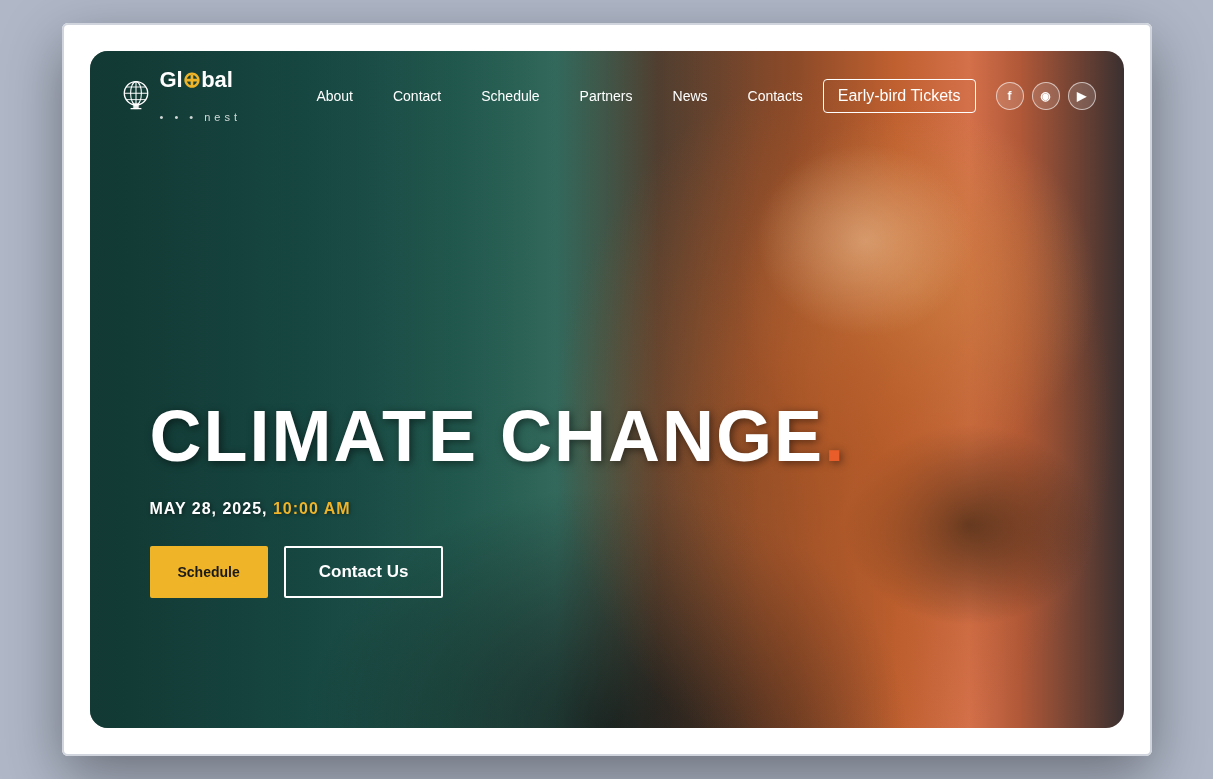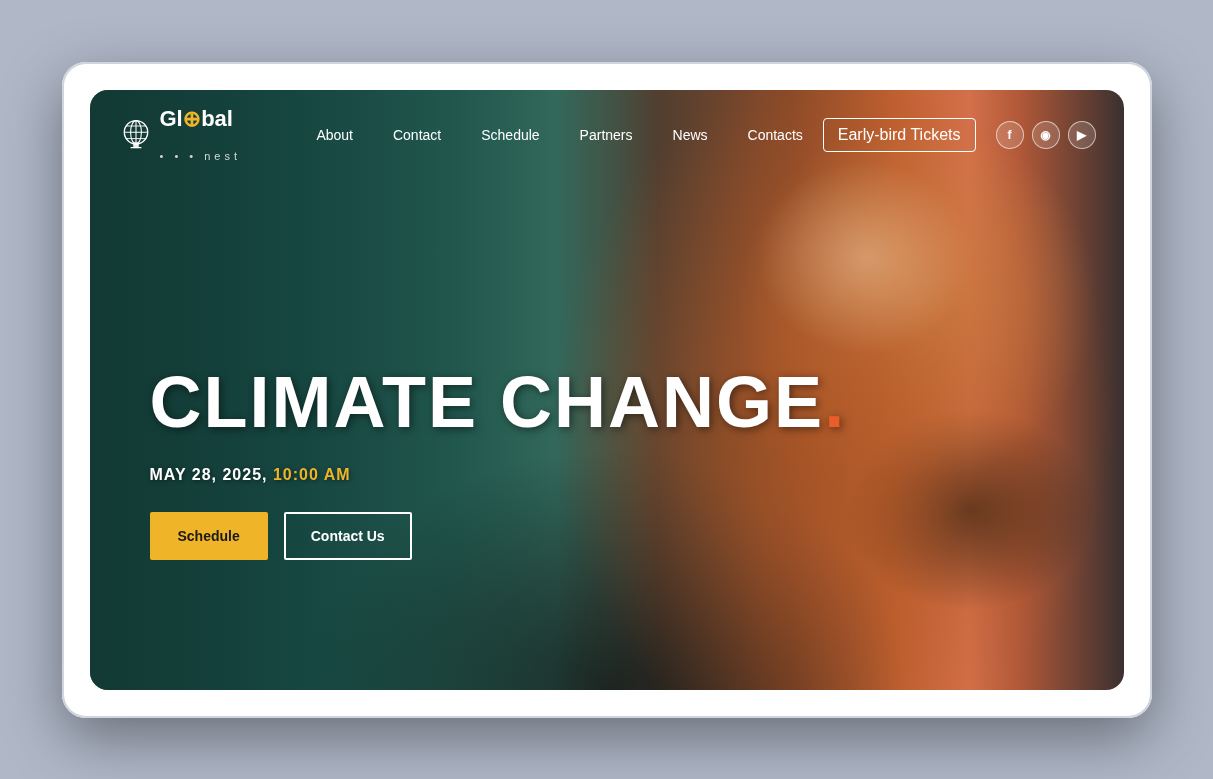--- a/index.html
+++ b/index.html
@@ -8,23 +8,23 @@
       background: #b0b8c8;
       display: flex;
       justify-content: center;
       align-items: center;
       min-height: 100vh;
       font-family: Arial, sans-serif;
     }
 
     .device-frame {
       width: 1090px;
-      height: 656px;
+      height: 733px;
       background: #fff;
-      border-radius: 24px;
+      border-radius: 6px;
       padding: 28px;
       box-shadow: 0 20px 60px rgba(0,0,0,0.4), inset 0 0 0 2px #d0d5dd;
       position: relative;
     }
 
     .browser-window {
       width: 100%;
       height: 100%;
       border-radius: 18px;
       overflow: hidden;
@@ -236,22 +236,22 @@
       font-weight: 700;
       cursor: pointer;
       border-radius: 2px;
       text-transform: capitalize;
     }
 
     .btn-contact {
       background: transparent;
       color: #fff;
       border: 2px solid #fff;
-      padding: 14px 25px;
-      font-size: 14px;
+      padding: 14px 33px;
+      font-size: 17px;
       font-weight: 700;
       cursor: pointer;
       border-radius: 2px;
       text-transform: capitalize;
     }
   </style>
 </head>
 <body>
 
 <div class="device-frame">

